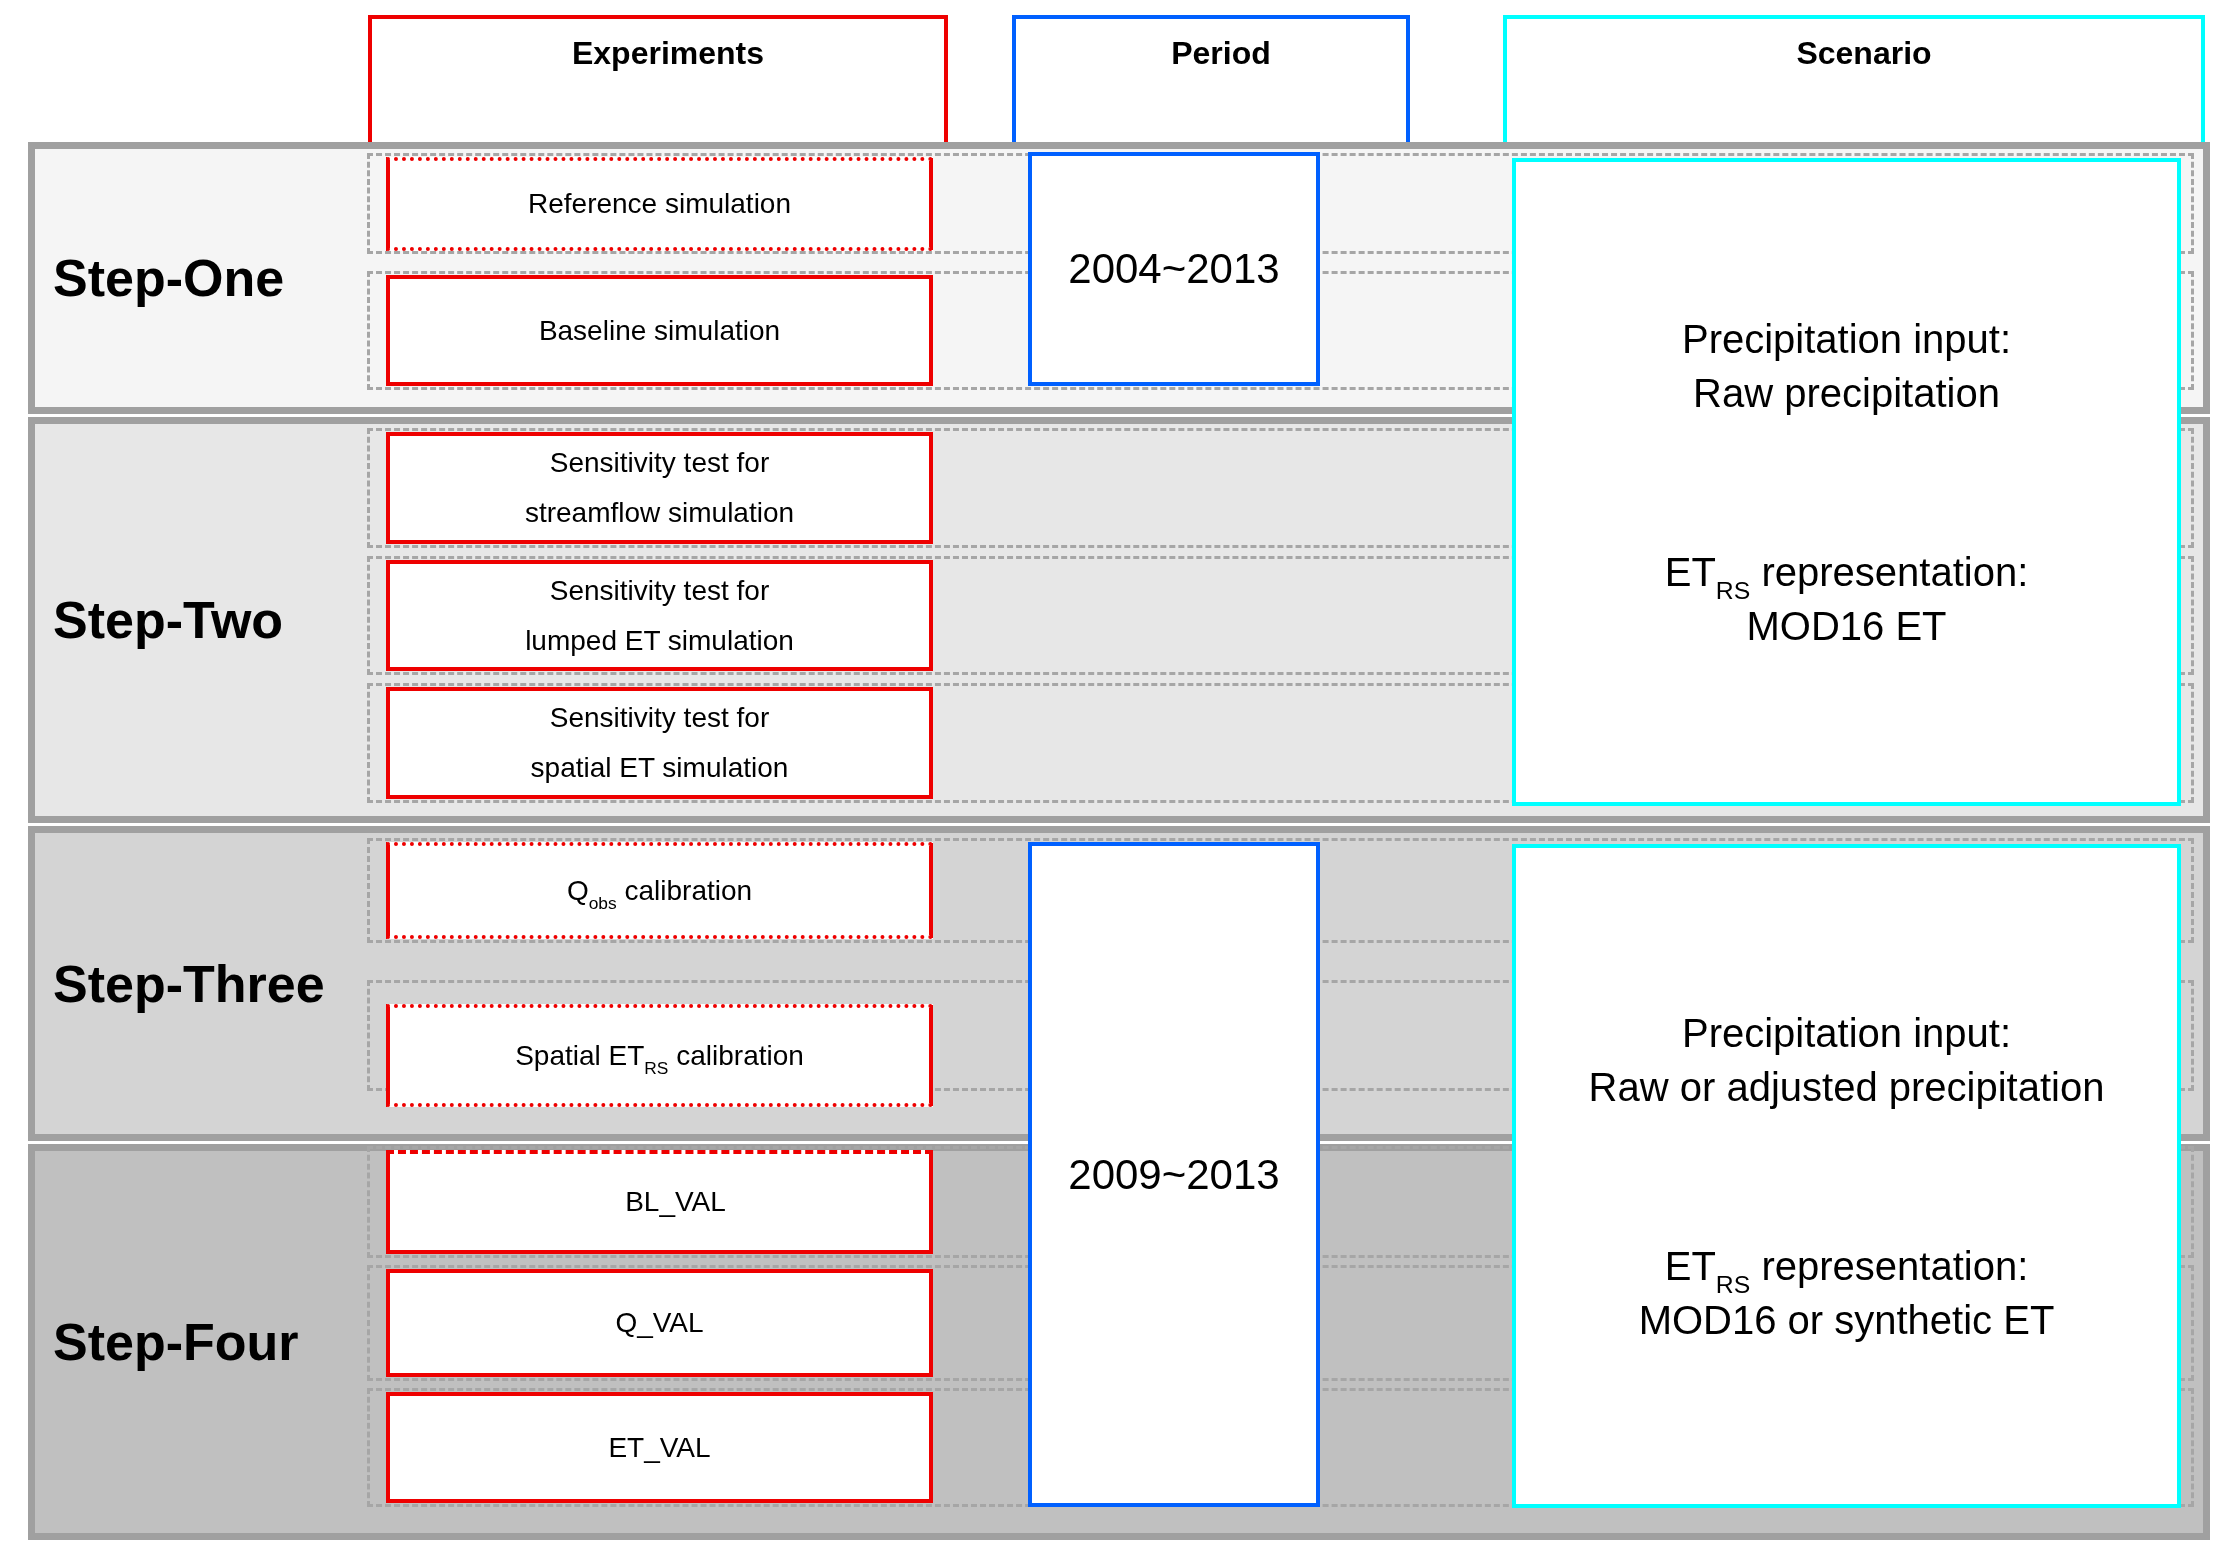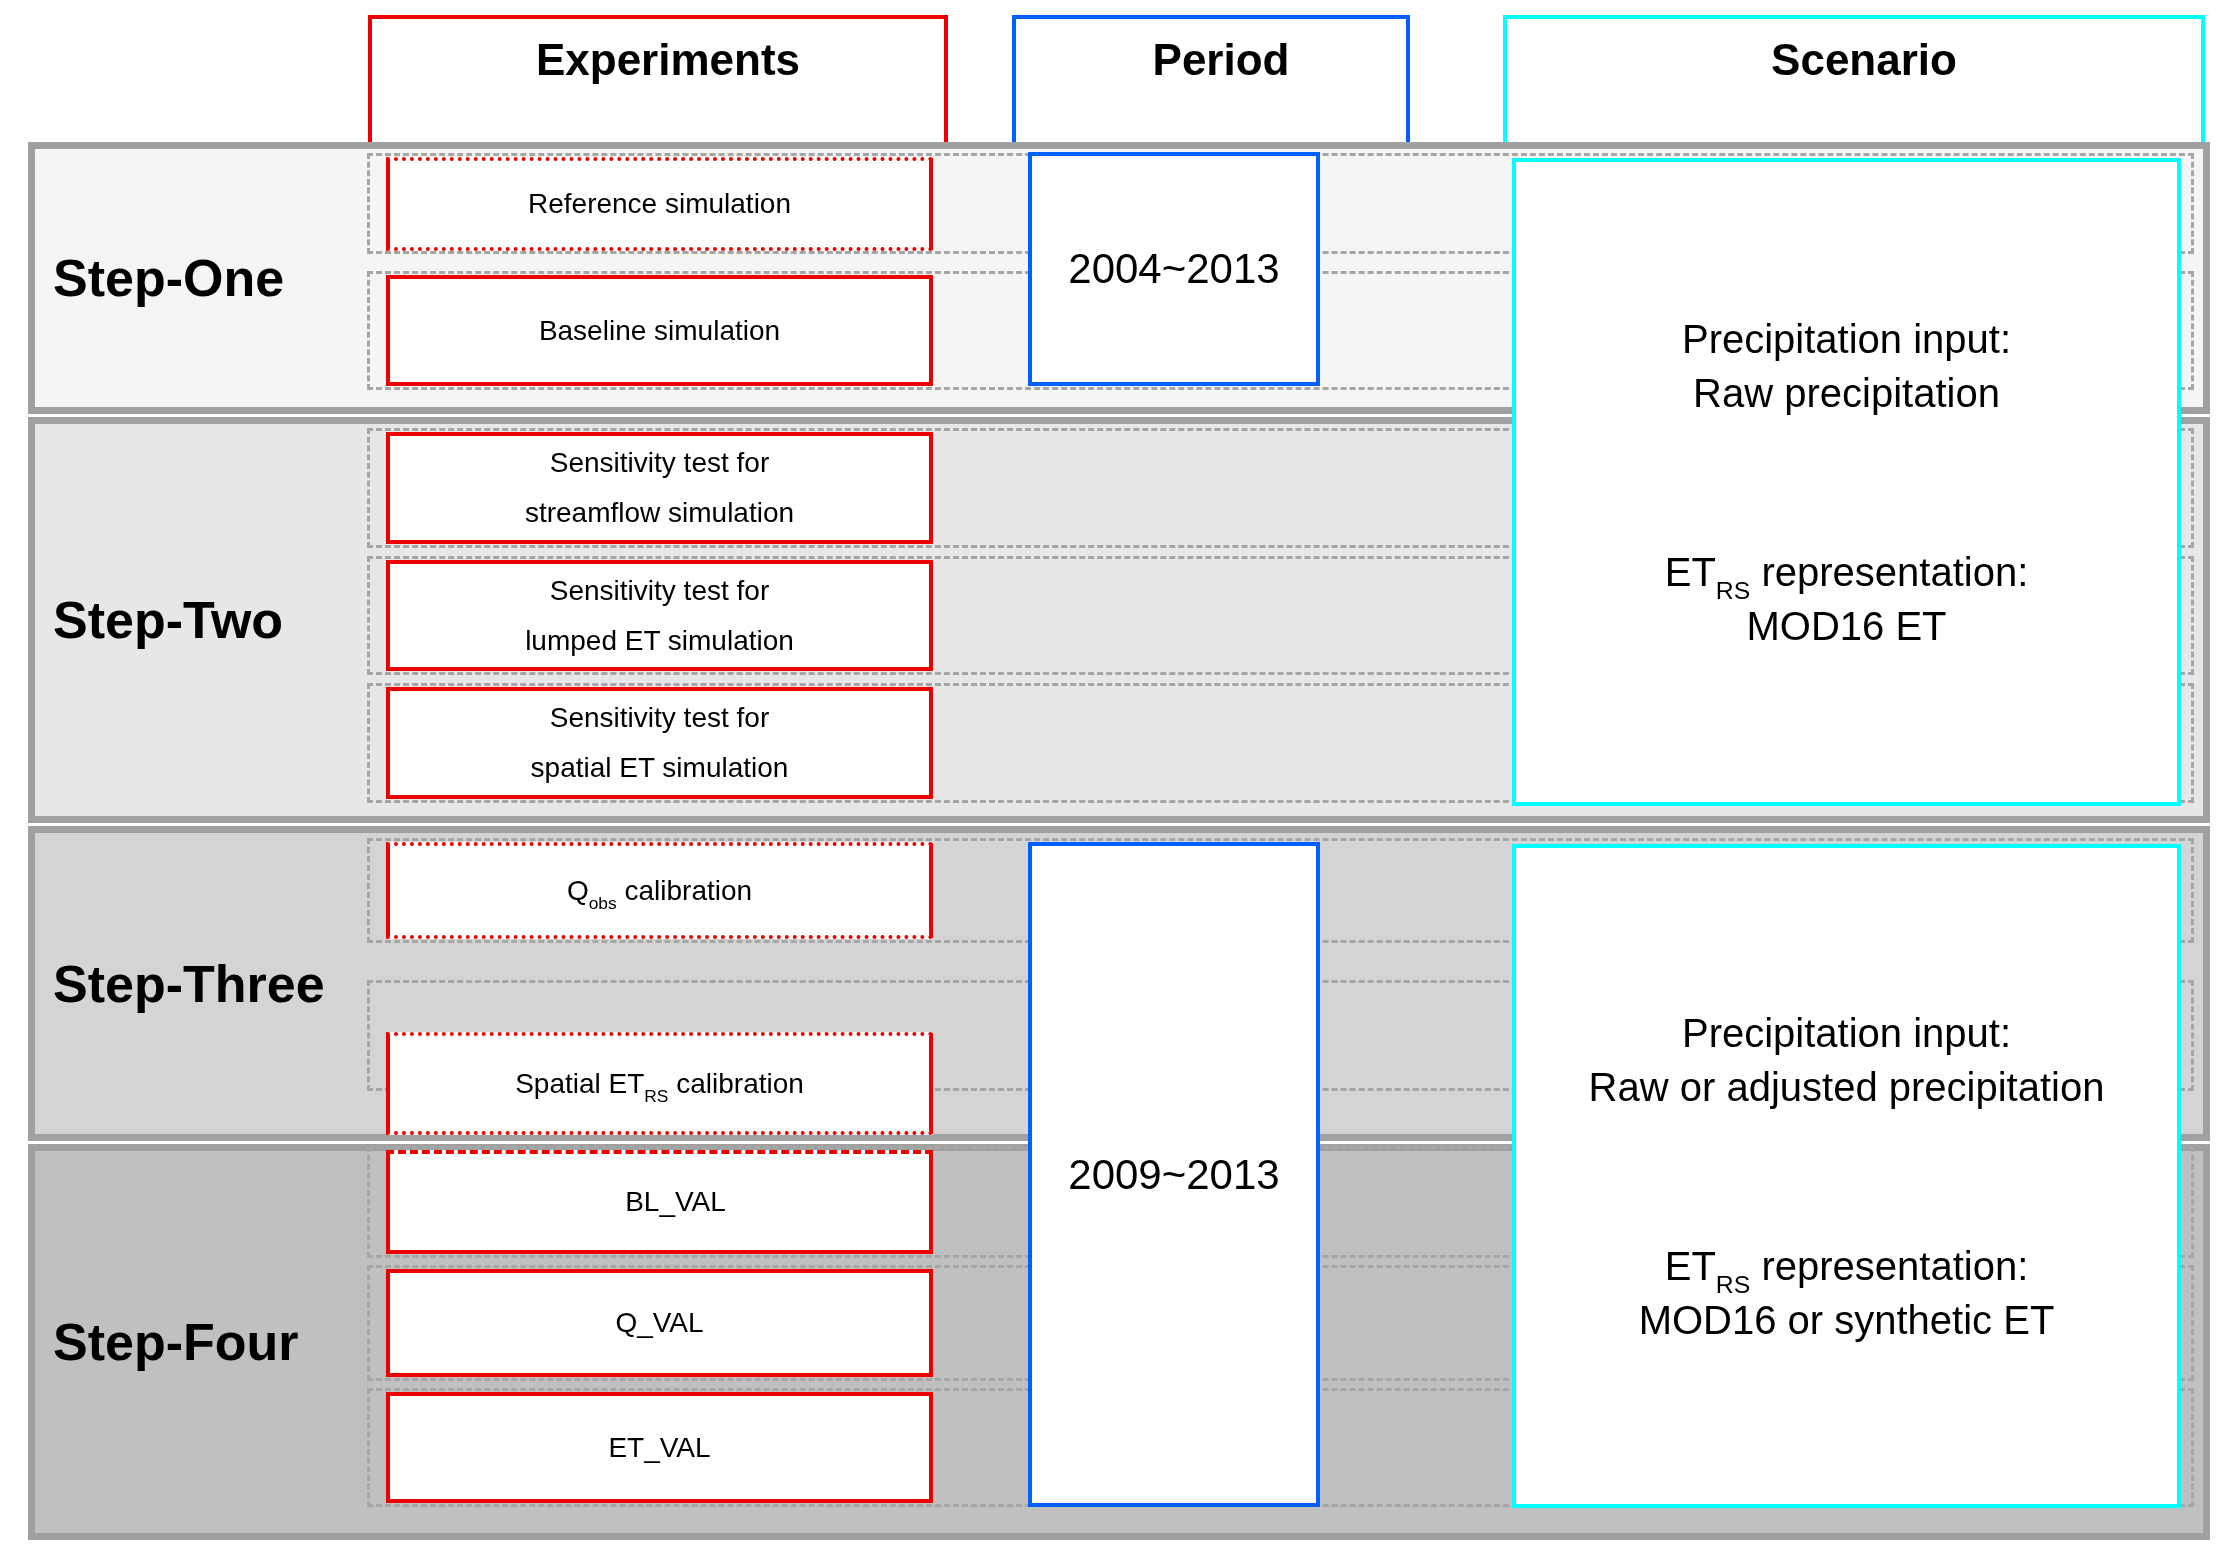--- a/index.html
+++ b/index.html
@@ -9,21 +9,21 @@
   }
   html,body{margin:0;padding:0;background:#fff;}
   .canvas{
     position:relative;width:2230px;height:1550px;background:#fff;
     font-family:"Liberation Sans",sans-serif;color:#000;overflow:hidden;
   }
   
   .hdr{
     position:absolute;top:15px;height:135px;background:#fff;z-index:1;
     display:flex;justify-content:center;align-items:flex-start;
-    box-sizing:border-box;font-weight:bold;font-size:44px;padding-top:16px;padding-left:20px;
+    box-sizing:border-box;font-weight:bold;font-size:32px;padding-top:16px;padding-left:20px;
   }
   .hdr-exp{left:368px;width:580px;border:4px solid var(--red);}
   .hdr-per{left:1012px;width:398px;border:4px solid var(--blue);}
   .hdr-sce{left:1503px;width:702px;border:4px solid var(--cyan);}
 
   
   .row{
     position:absolute;left:28px;width:2182px;border:7px solid var(--gray);
     box-sizing:border-box;z-index:2;display:flex;align-items:center;
   }
@@ -47,21 +47,21 @@
   .xbox{
     position:absolute;left:386px;width:547px;background:#fff;
     border:4px solid var(--red);box-sizing:border-box;z-index:4;
     display:flex;flex-direction:column;align-items:center;justify-content:center;
     text-align:center;font-size:28px;line-height:50px;
   }
   .dot-tb{border-top-style:dotted;border-bottom-style:dotted;}
   .dash-t{border-top-style:dashed;}
   .x1{top:157px;height:94px;}  .x2{top:275px;height:111px;}
   .x3{top:432px;height:112px;} .x4{top:560px;height:111px;} .x5{top:687px;height:112px;}
-  .x6{top:842px;height:97px;}  .x7{top:1032px;height:103px;}
+  .x6{top:842px;height:97px;}  .x7{top:1004px;height:103px;}
   .x8{top:1150px;height:104px;padding-left:32px;} .x9{top:1269px;height:108px;} .x10{top:1392px;height:111px;}
 
   
   .pbox{
     position:absolute;left:1028px;width:292px;background:#fff;
     border:4px solid var(--blue);box-sizing:border-box;z-index:4;
     display:flex;align-items:center;justify-content:center;font-size:42px;
   }
   .p1{top:152px;height:234px;} .p2{top:430px;height:376px;} .p3{top:842px;height:665px;}
 

